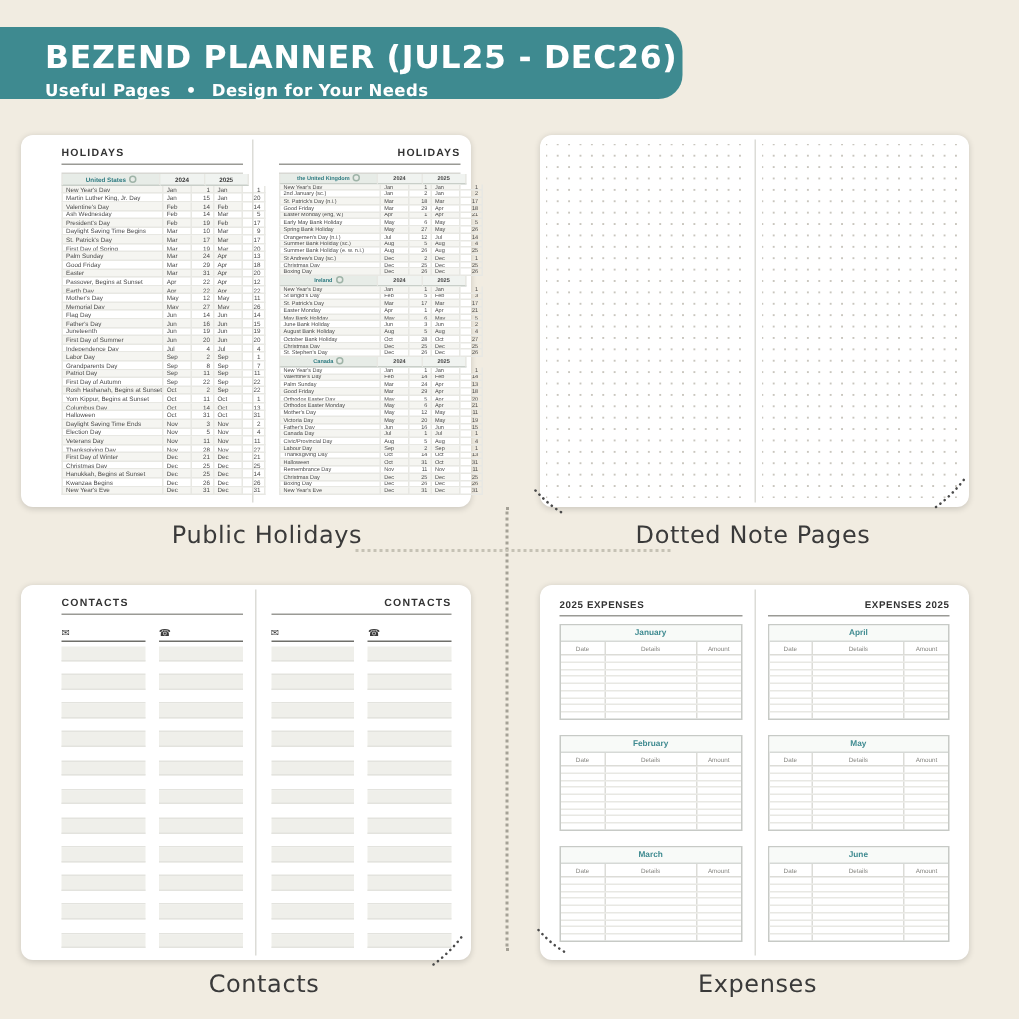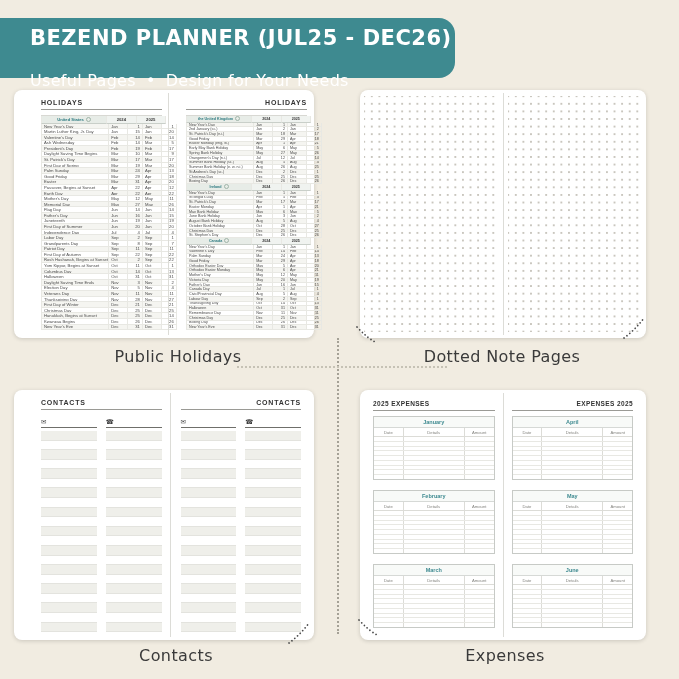--- a/index.html
+++ b/index.html
@@ -1,23 +1,23 @@
 <!DOCTYPE html>
 <html><head>
 <meta charset="utf-8">
 <style>
   html,body{margin:0;padding:0;}
   body{width:679px;height:679px;font-family:"Liberation Sans",sans-serif;}
   .canvas{position:relative;width:679px;height:679px;background:#f1ece1;overflow:hidden;}
 
   
-  .banner{position:absolute;left:0;top:18px;width:455px;height:60px;background:#3e8a90;
+  .banner{position:absolute;left:0;top:18px;width:455px;height:48px;background:#3e8a90;
           border-radius:0 16px 16px 0;color:#fff;box-sizing:border-box;padding:8px 0 0 30px;}
   .banner-title{font-family:"DejaVu Sans",sans-serif;font-weight:bold;font-size:21px;letter-spacing:.5px;}
-  .banner-sub{font-family:"DejaVu Sans",sans-serif;font-weight:normal;font-size:16px;margin-top:21px;letter-spacing:.3px;}
+  .banner-sub{font-family:"DejaVu Sans",sans-serif;font-weight:bold;font-size:11px;margin-top:4px;letter-spacing:.3px;}
   .banner-sub .sep{margin:0 10px;}
 
   
   .spread{position:absolute;background:#fff;border-radius:8px;display:flex;
           box-shadow:0 1px 4px rgba(0,0,0,.16);}
   #holidays-spread{left:14px;top:90px;width:300px;height:248px;}
   #notes-spread{left:360px;top:90px;width:286px;height:248px;}
   #contacts-spread{left:14px;top:390px;width:300px;height:250px;}
   #expenses-spread{left:360px;top:390px;width:286px;height:250px;}
   .spine{flex:0 0 1px;background:#dcdcd7;margin:3px 0;}

